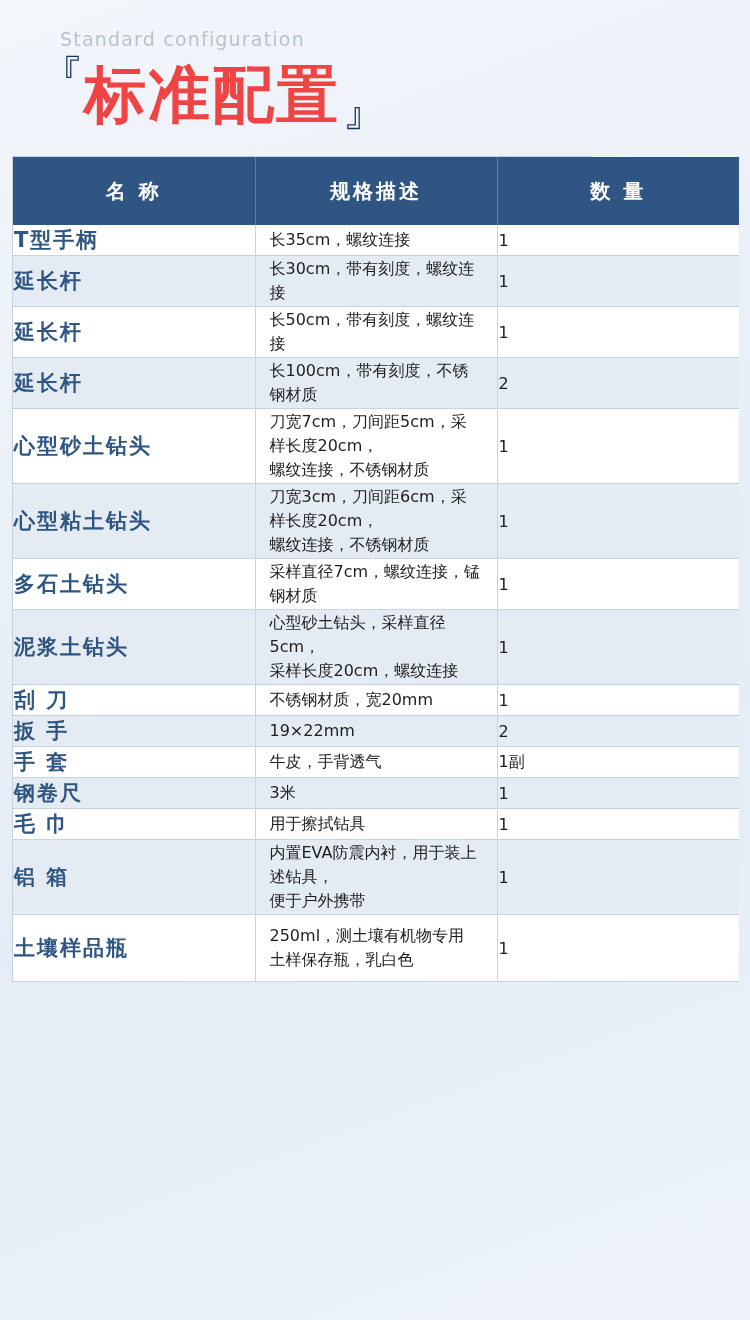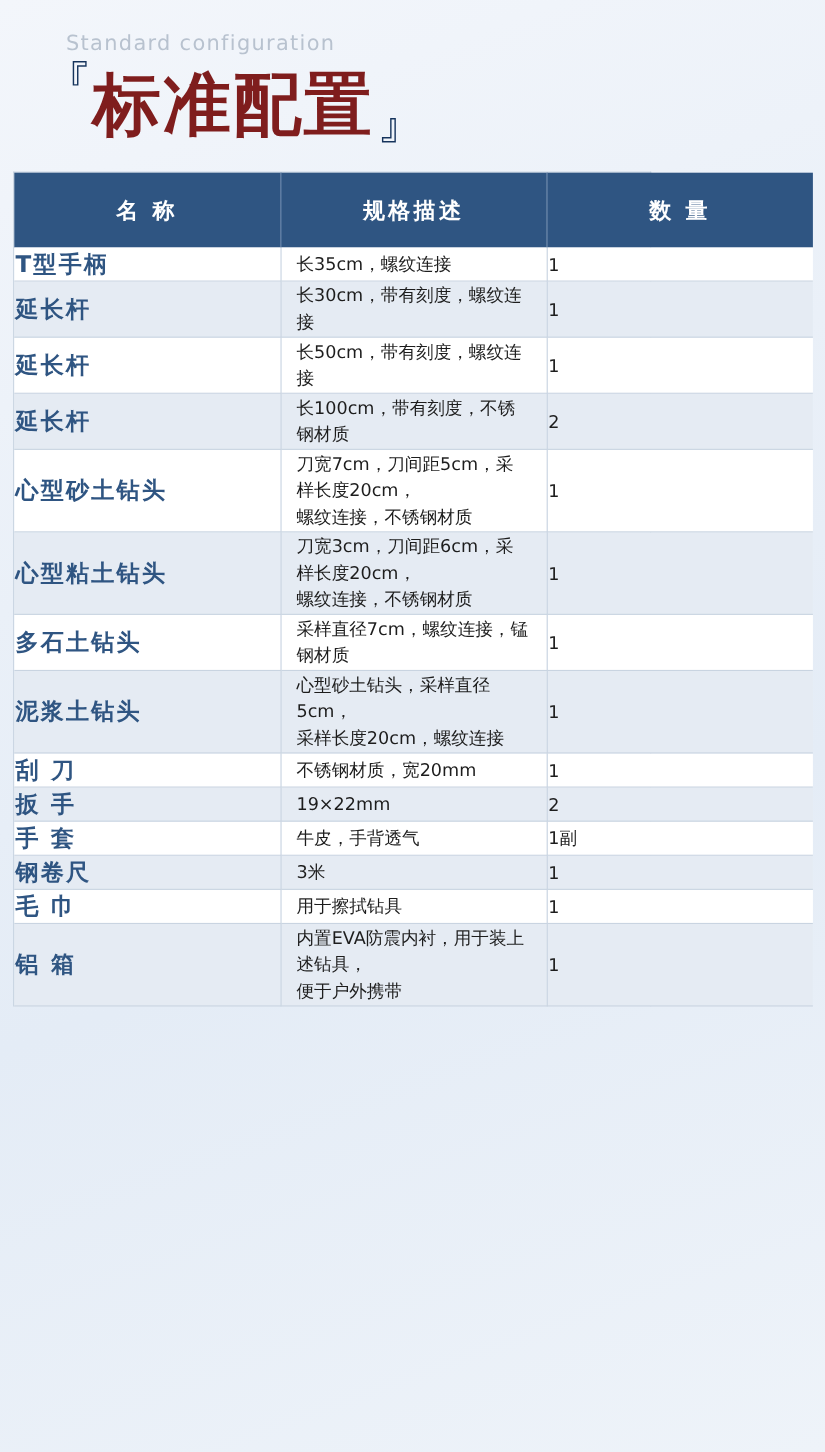--- a/index.html
+++ b/index.html
@@ -40,21 +40,21 @@
     font-size: 46px;
     color: #15335c;
     line-height: 1;
     position: relative;
     top: -26px;
     font-family: "DejaVu Sans", sans-serif;
   }
   .main-title {
     font-size: 62px;
     font-weight: bold;
-    color: #7f1d1d;
+    color: #ef4444;
     letter-spacing: 2px;
     line-height: 1;
     font-family: "DejaVu Sans", sans-serif;
   }
   .bracket-right {
     font-size: 46px;
     color: #15335c;
     line-height: 1;
     position: relative;
     top: 6px;
@@ -236,17 +236,25 @@
             <td class="c-qty">1</td>
           </tr>
           <tr class="row-even tall">
             <td class="c-name">铝 箱</td>
             <td class="c-desc">
               <span class="desc-line">内置EVA防震内衬，用于装上述钻具，</span>
               <span class="desc-line">便于户外携带</span>
             </td>
             <td class="c-qty">1</td>
           </tr>
+          <tr class="row-odd tall">
+            <td class="c-name">土壤样品瓶</td>
+            <td class="c-desc">
+              <span class="desc-line">250ml，测土壤有机物专用</span>
+              <span class="desc-line">土样保存瓶，乳白色</span>
+            </td>
+            <td class="c-qty">1</td>
+          </tr>
         </tbody>
     </table>
   </div>
 
 </div>
 
 </body></html>

